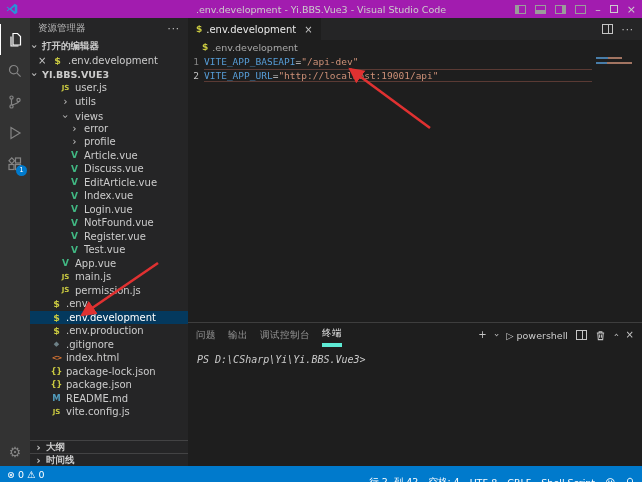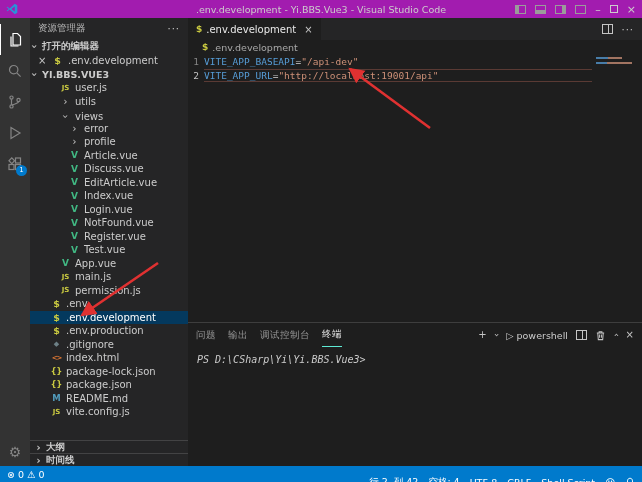--- a/index.html
+++ b/index.html
@@ -80,21 +80,21 @@
   .tok-string { color: #ce9178; }
   .minimap { position: absolute; top: 0; right: 0; width: 50px; height: 100%; padding: 3px 4px; }
   .mm-bar1 { width: 26px; height: 2px; background: linear-gradient(90deg, #569cd6 0 45%, #ce9178 45% 100%); margin-bottom: 3px; opacity: .75; }
   .mm-bar2 { width: 36px; height: 2px; background: linear-gradient(90deg, #569cd6 0 30%, #ce9178 30% 100%); opacity: .75; }
 
   
   .panel { height: 144px; border-top: 1px solid #3e3e3e; display: flex; flex-direction: column; }
   .panel-header { height: 24px; display: flex; align-items: center; padding: 0 8px; }
   .panel-tabs { display: flex; gap: 12px; height: 100%; }
   .panel-tab { display: flex; align-items: center; font-size: 9.5px; color: #969696; height: 100%; letter-spacing: .5px; }
-  .panel-tab.active { color: #e7e7e7; border-bottom: 1px solid #5eead4; font-family: Liberation Serif, serif; }
+  .panel-tab.active { color: #e7e7e7; border-bottom: 4px solid #5eead4; font-family: Liberation Serif, serif; }
   .panel-actions { margin-left: auto; display: flex; align-items: center; gap: 8px; color: #c5c5c5; }
   .pa-icon { font-size: 10px; line-height: 10px; }
   .pa-chev { display: inline-block; transform: rotate(90deg); font-size: 9px; }
   .pa-chev-up { display: inline-block; transform: rotate(-90deg); font-size: 9px; }
   .shell-pick { display: flex; align-items: center; gap: 3px; font-size: 9.5px; color: #cccccc; }
   .panel-actions svg { width: 11px; height: 11px; stroke: #c5c5c5; fill: none; stroke-width: 1.1; }
   .terminal { flex: 1; padding: 7px 9px; font-family: "DejaVu Sans Mono", "Liberation Mono", monospace; font-size: 10px; color: #cccccc; font-style: italic; }
 
   
   .statusbar { height: 16px; background: #007acc; color: #ffffff; display: flex; align-items: center; font-size: 9.5px; padding: 0 7px; }

